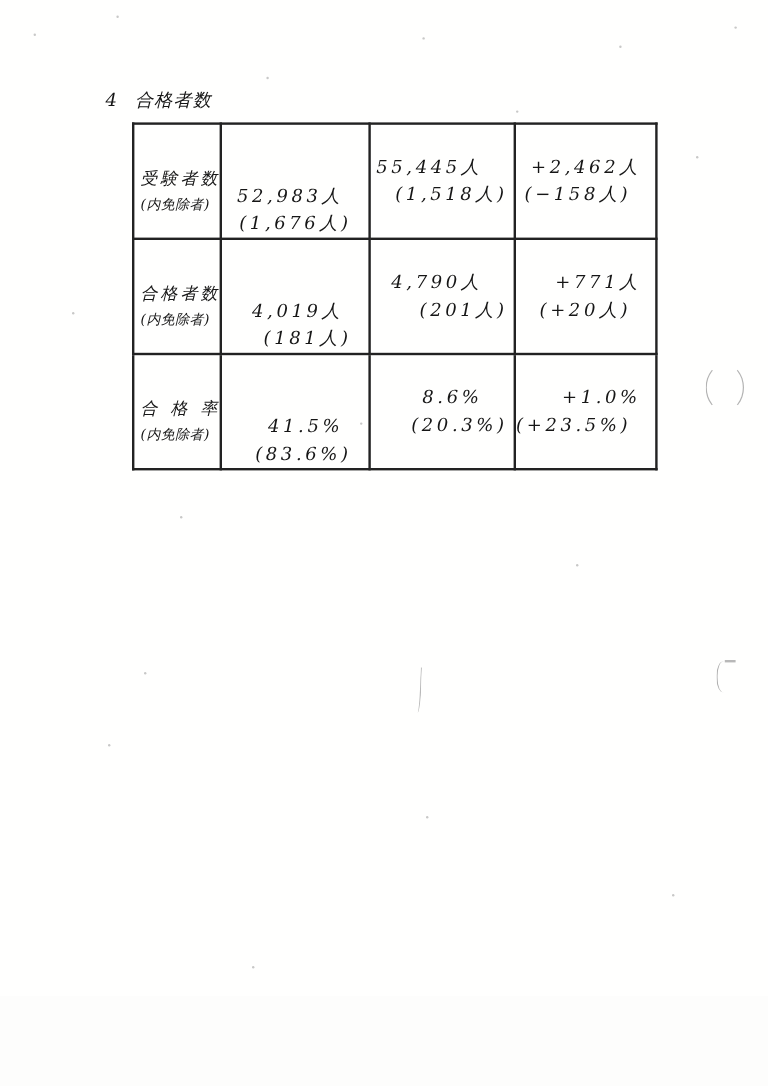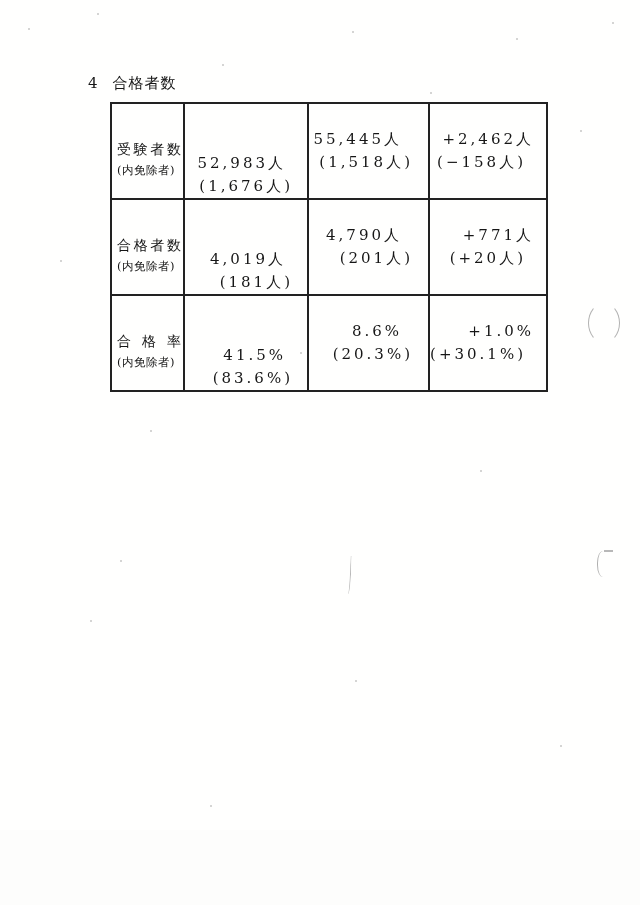--- a/index.html
+++ b/index.html
@@ -7,20 +7,21 @@
     width: 640px; height: 905px;
     background: #fdfdfc;
     font-family: "DejaVu Serif", "Liberation Serif", serif;
     color: #161616;
   }
   .page {
     position: relative;
     width: 640px; height: 830px;
     overflow: hidden;
     background: #fffffe;
+    font-style: italic;
   }
   
   .doc-heading {
     position: absolute;
     left: 88px; top: 74px;
     font-size: 15px;
     letter-spacing: 1px;
     white-space: nowrap;
   }
   .doc-heading .sec-num { margin-right: 14px; }
@@ -74,21 +75,21 @@
   td.val { text-align: right; }
   .vmain, .vsub {
     font-size: 15px;
     letter-spacing: 3px;
     line-height: 23px;
     white-space: nowrap;
   }
   td.c2v .vmain { padding-right: 21px; margin-top: 48px; }
   td.c2v .vsub  { padding-right: 14px; }
   td.c3v .vmain { padding-right: 26px; }
-  td.c3v .vsub  { padding-right: 15px; }
+  td.c3v .vsub  { padding-right: 5px; }
   td.c4v .vmain { padding-right: 12px; }
   td.c4v .vsub  { padding-right: 20px; }
   
   .artifact { position: absolute; pointer-events: none; }
   .art-ring {
     left: 588px; top: 303px;
     width: 30px; height: 38px;
     border: 1.6px solid #8a8a8a;
     border-top-color: transparent;
     border-bottom-color: transparent;
@@ -189,21 +190,21 @@
       <td class="val c2v">
         <div class="vmain">41.5%</div>
         <div class="vsub">(83.6%)</div>
       </td>
       <td class="val c3v">
         <div class="vmain">8.6%</div>
         <div class="vsub">(20.3%)</div>
       </td>
       <td class="val c4v">
         <div class="vmain">+1.0%</div>
-        <div class="vsub">(+30.1%)</div>
+        <div class="vsub">(+23.5%)</div>
       </td>
     </tr>
   </tbody>
     </table>
 
   <div class="artifact art-ring"></div>
   <div class="artifact art-paren"></div>
   <div class="artifact art-paren-dash"></div>
   <div class="artifact art-squiggle"></div>
 

